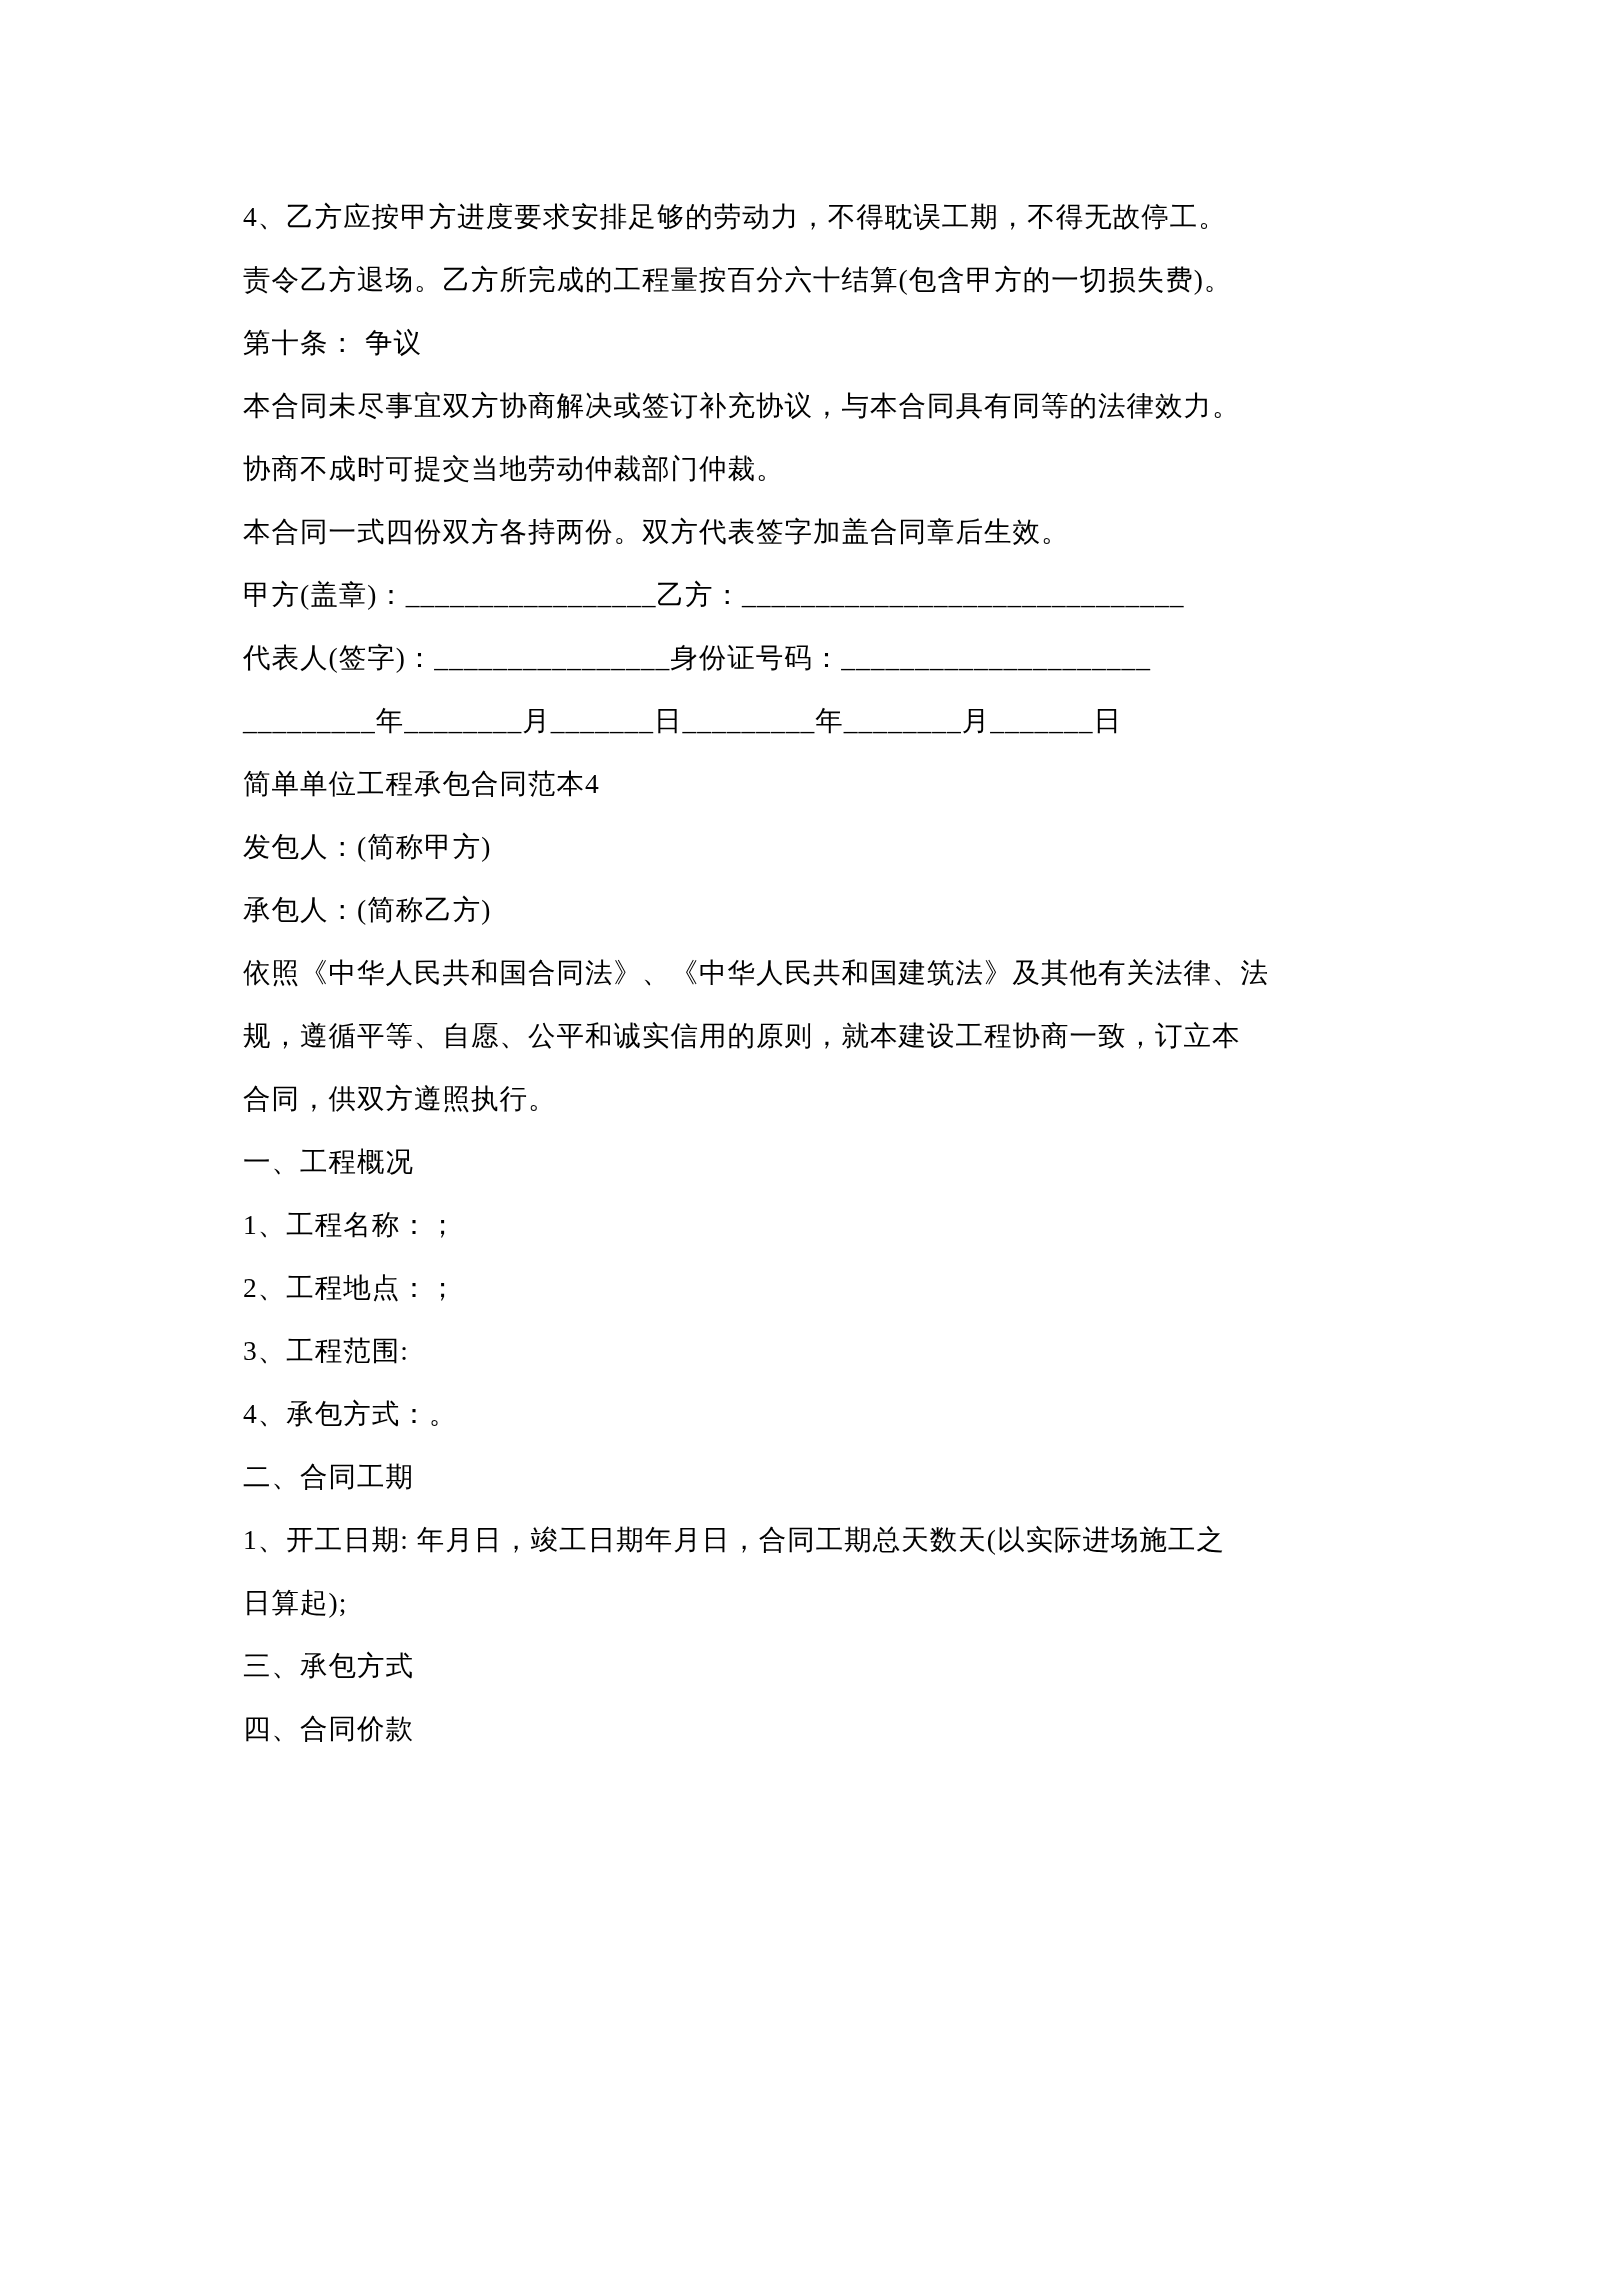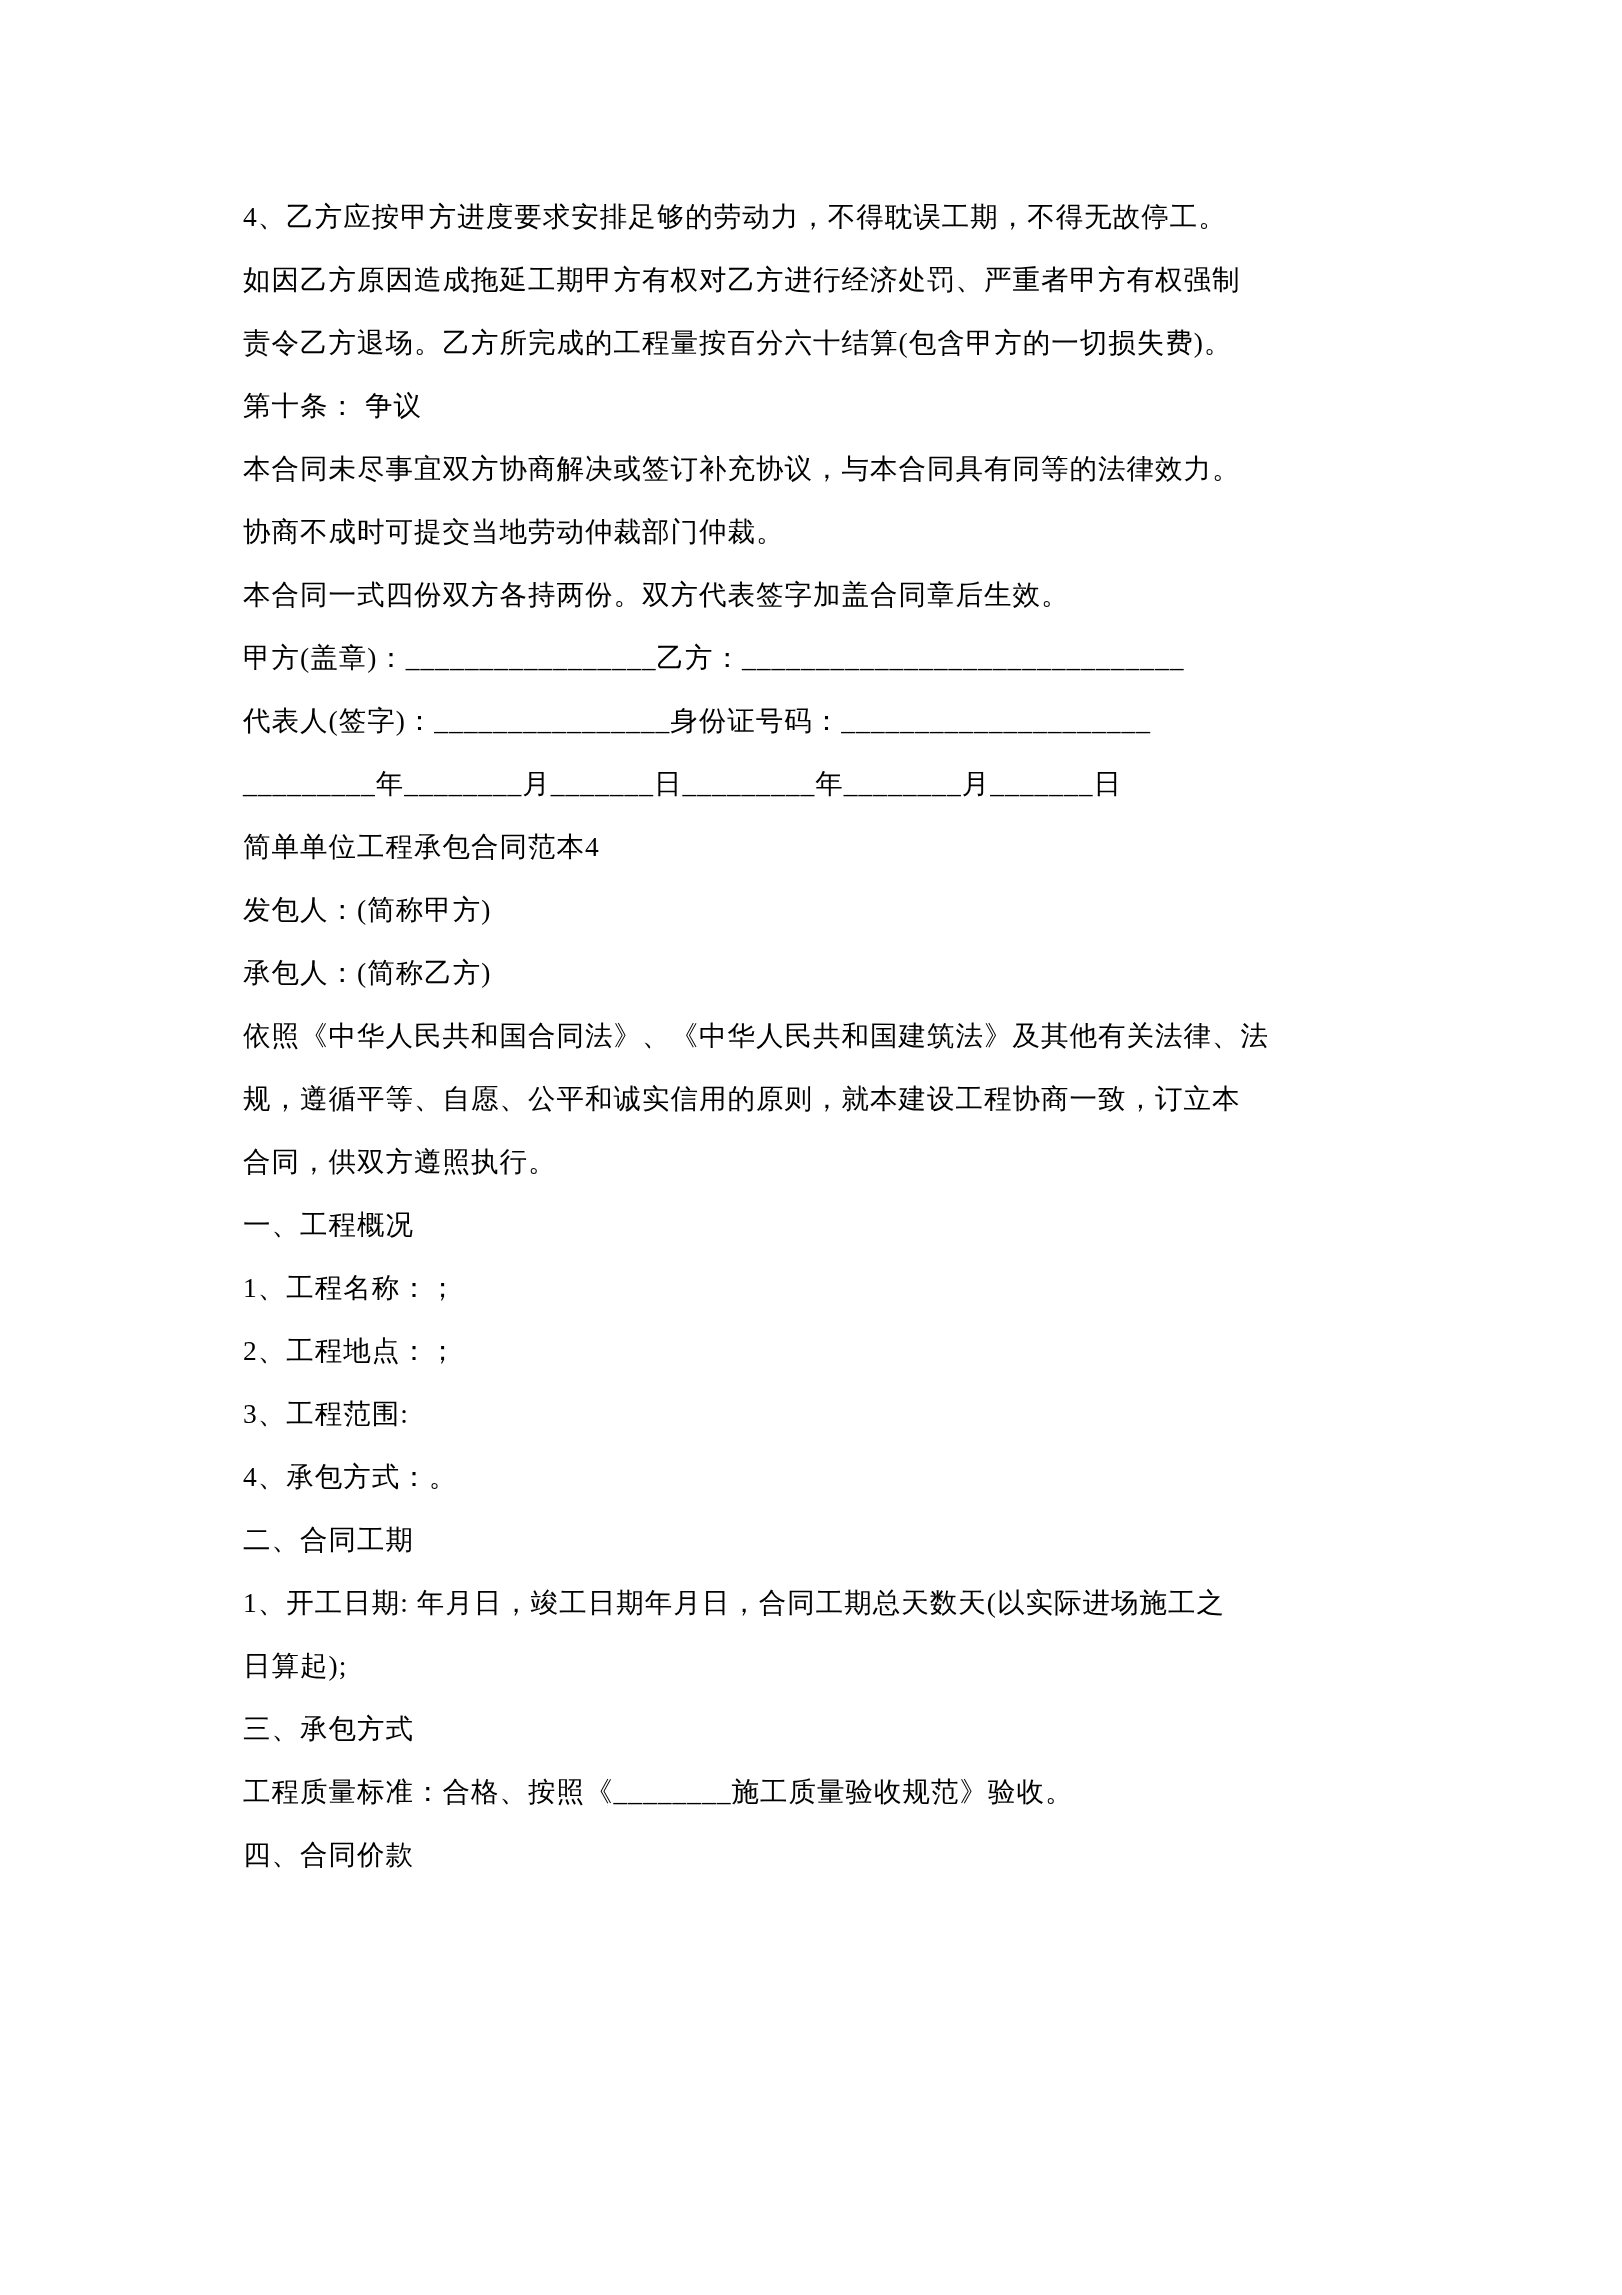--- a/index.html
+++ b/index.html
@@ -37,21 +37,20 @@
     letter-spacing: 1px;
     word-break: break-all;
   }
 </style>
 </head>
 <body>
 
 <div class="page">
   <div class="doc">
     <div class="line">4、乙方应按甲方进度要求安排足够的劳动力，不得耽误工期，不得无故停工。</div>
-    <div class="line">如因乙方原因造成拖延工期甲方有权对乙方进行经济处罚、严重者甲方有权强制</div>
     <div class="line">责令乙方退场。乙方所完成的工程量按百分六十结算(包含甲方的一切损失费)。</div>
     <div class="line">第十条： 争议</div>
     <div class="line">本合同未尽事宜双方协商解决或签订补充协议，与本合同具有同等的法律效力。</div>
     <div class="line">协商不成时可提交当地劳动仲裁部门仲裁。</div>
     <div class="line">本合同一式四份双方各持两份。双方代表签字加盖合同章后生效。</div>
     <div class="line">甲方(盖章)：_________________乙方：______________________________</div>
     <div class="line">代表人(签字)：________________身份证号码：_____________________</div>
     <div class="line">_________年________月_______日_________年________月_______日</div>
     <div class="line">简单单位工程承包合同范本4</div>
     <div class="line">发包人：(简称甲方)</div>
@@ -61,17 +60,16 @@
     <div class="line">合同，供双方遵照执行。</div>
     <div class="line">一、工程概况</div>
     <div class="line">1、工程名称：；</div>
     <div class="line">2、工程地点：；</div>
     <div class="line">3、工程范围:</div>
     <div class="line">4、承包方式：。</div>
     <div class="line">二、合同工期</div>
     <div class="line">1、开工日期: 年月日，竣工日期年月日，合同工期总天数天(以实际进场施工之</div>
     <div class="line">日算起);</div>
     <div class="line">三、承包方式</div>
-    <div class="line">工程质量标准：合格、按照《________施工质量验收规范》验收。</div>
     <div class="line">四、合同价款</div>
   </div>
 </div>
 
 
 </body></html>

